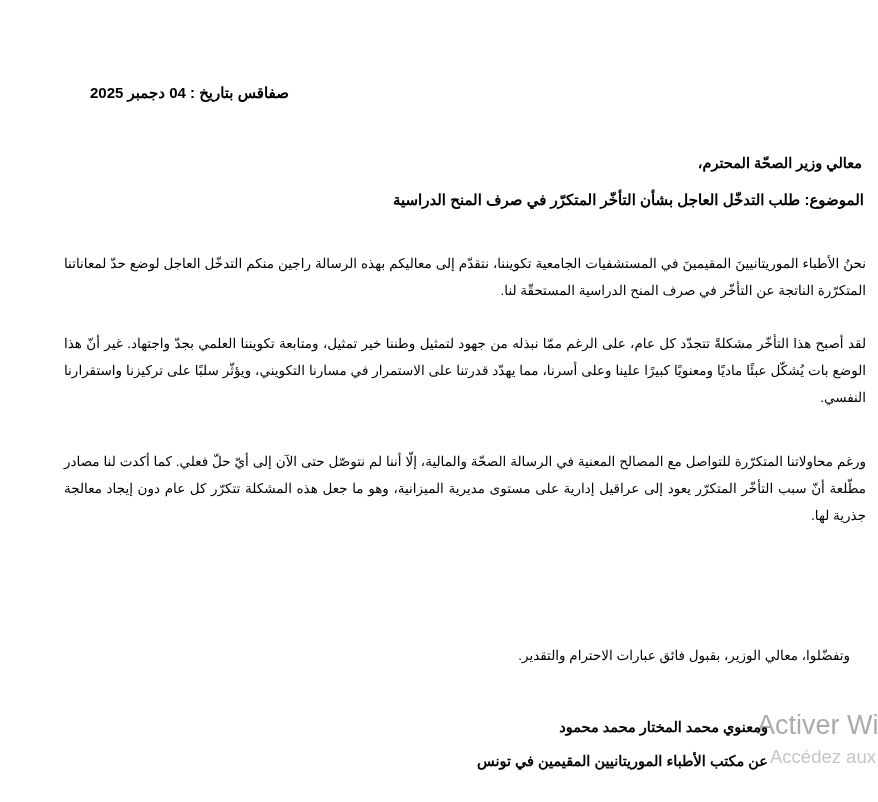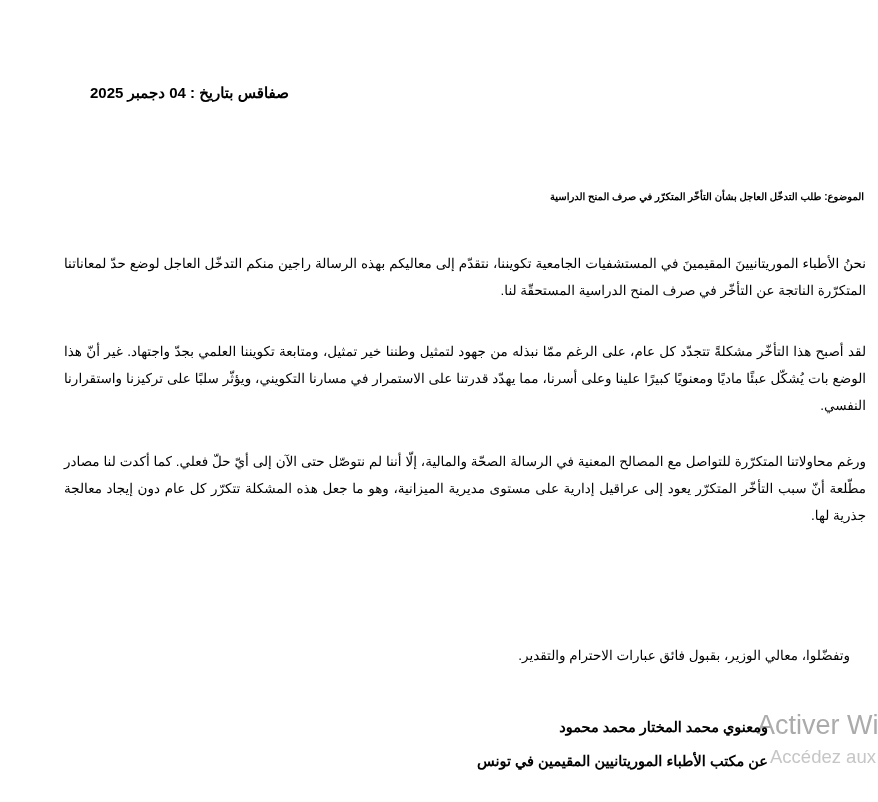--- a/index.html
+++ b/index.html
@@ -37,30 +37,30 @@
     right: 16px;
     text-align: right;
     font-weight: bold;
     font-size: 14.5px;
   }
   .subject {
     top: 191px;
     right: 14px;
     text-align: right;
     font-weight: bold;
-    font-size: 10px;
+    font-size: 15px;
   }
   .para {
     font-size: 13.5px;
     line-height: 27px;
     text-align: justify;
     text-align-last: right;
   }
   .p1 { top: 250px; }
-  .p2 { top: 338px; }
+  .p2 { top: 330px; }
   .p3 { top: 448px; }
   .p4 { top: 560px; }
   .closing {
     top: 647px;
     right: 28px;
     font-size: 13.5px;
   }
   .signature {
     top: 716px;
     left: auto;
@@ -92,20 +92,21 @@
   }
   .fg { z-index: 2; }
 </style>
 </head>
 <body>
 
 <div class="page">
 
   <div class="block date-line fg">صفاقس بتاريخ : 04 دجمبر 2025</div>
 
+  <div class="block salutation fg">معالي وزير الصحّة المحترم،</div>
 
   <div class="block subject fg">الموضوع: طلب التدخّل العاجل بشأن التأخّر المتكرّر في صرف المنح الدراسية</div>
 
   <div class="block para p1 fg">نحنُ الأطباء الموريتانيينَ المقيمينَ في المستشفيات الجامعية تكويننا، نتقدّم إلى معاليكم بهذه الرسالة راجين منكم التدخّل العاجل لوضع حدّ لمعاناتنا المتكرّرة الناتجة عن التأخّر في صرف المنح الدراسية المستحقّة لنا.</div>
 
   <div class="block para p2 fg">لقد أصبح هذا التأخّر مشكلةً تتجدّد كل عام، على الرغم ممّا نبذله من جهود لتمثيل وطننا خير تمثيل، ومتابعة تكويننا العلمي بجدّ واجتهاد. غير أنّ هذا الوضع بات يُشكّل عبئًا ماديًا ومعنويًا كبيرًا علينا وعلى أسرنا، مما يهدّد قدرتنا على الاستمرار في مسارنا التكويني، ويؤثّر سلبًا على تركيزنا واستقرارنا النفسي.</div>
 
   <div class="block para p3 fg">ورغم محاولاتنا المتكرّرة للتواصل مع المصالح المعنية في الرسالة الصحّة والمالية، إلّا أننا لم نتوصّل حتى الآن إلى أيّ حلّ فعلي. كما أكدت لنا مصادر مطّلعة أنّ سبب التأخّر المتكرّر يعود إلى عراقيل إدارية على مستوى مديرية الميزانية، وهو ما جعل هذه المشكلة تتكرّر كل عام دون إيجاد معالجة جذرية لها.</div>
 
 

